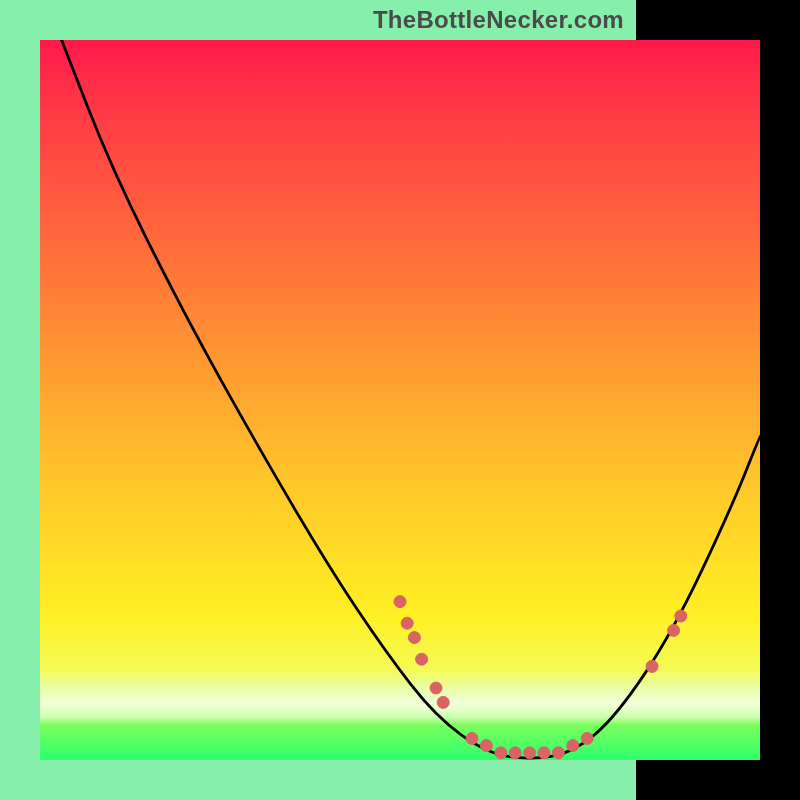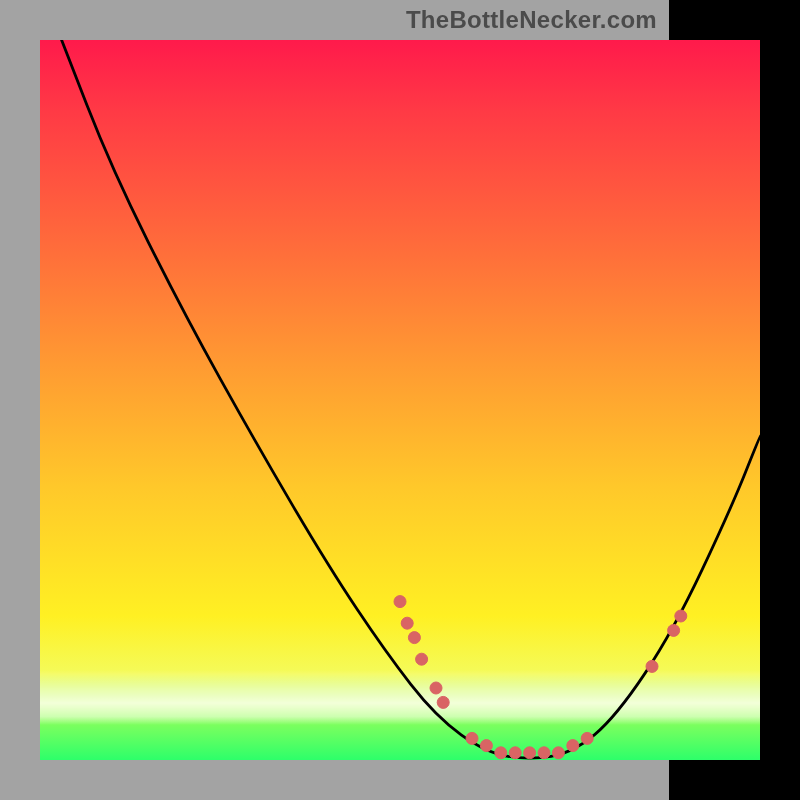--- a/index.html
+++ b/index.html
@@ -8,22 +8,21 @@
     width: 800px;
     height: 800px;
     background: #000;
     overflow: hidden;
     font-family: Arial, Helvetica, sans-serif;
   }
   .stage {
     position: relative;
     width: 636px;
     height: 800px;
-    background: #a3a3a3;
-    padding-left: 33px;
+    background: #86efac;
   }
   .watermark {
     position: absolute;
     top: 6px;
     right: 12px;
     color: #4b4b4b;
     font-size: 24px;
     font-weight: 600;
     letter-spacing: 0.3px;
     user-select: none;

